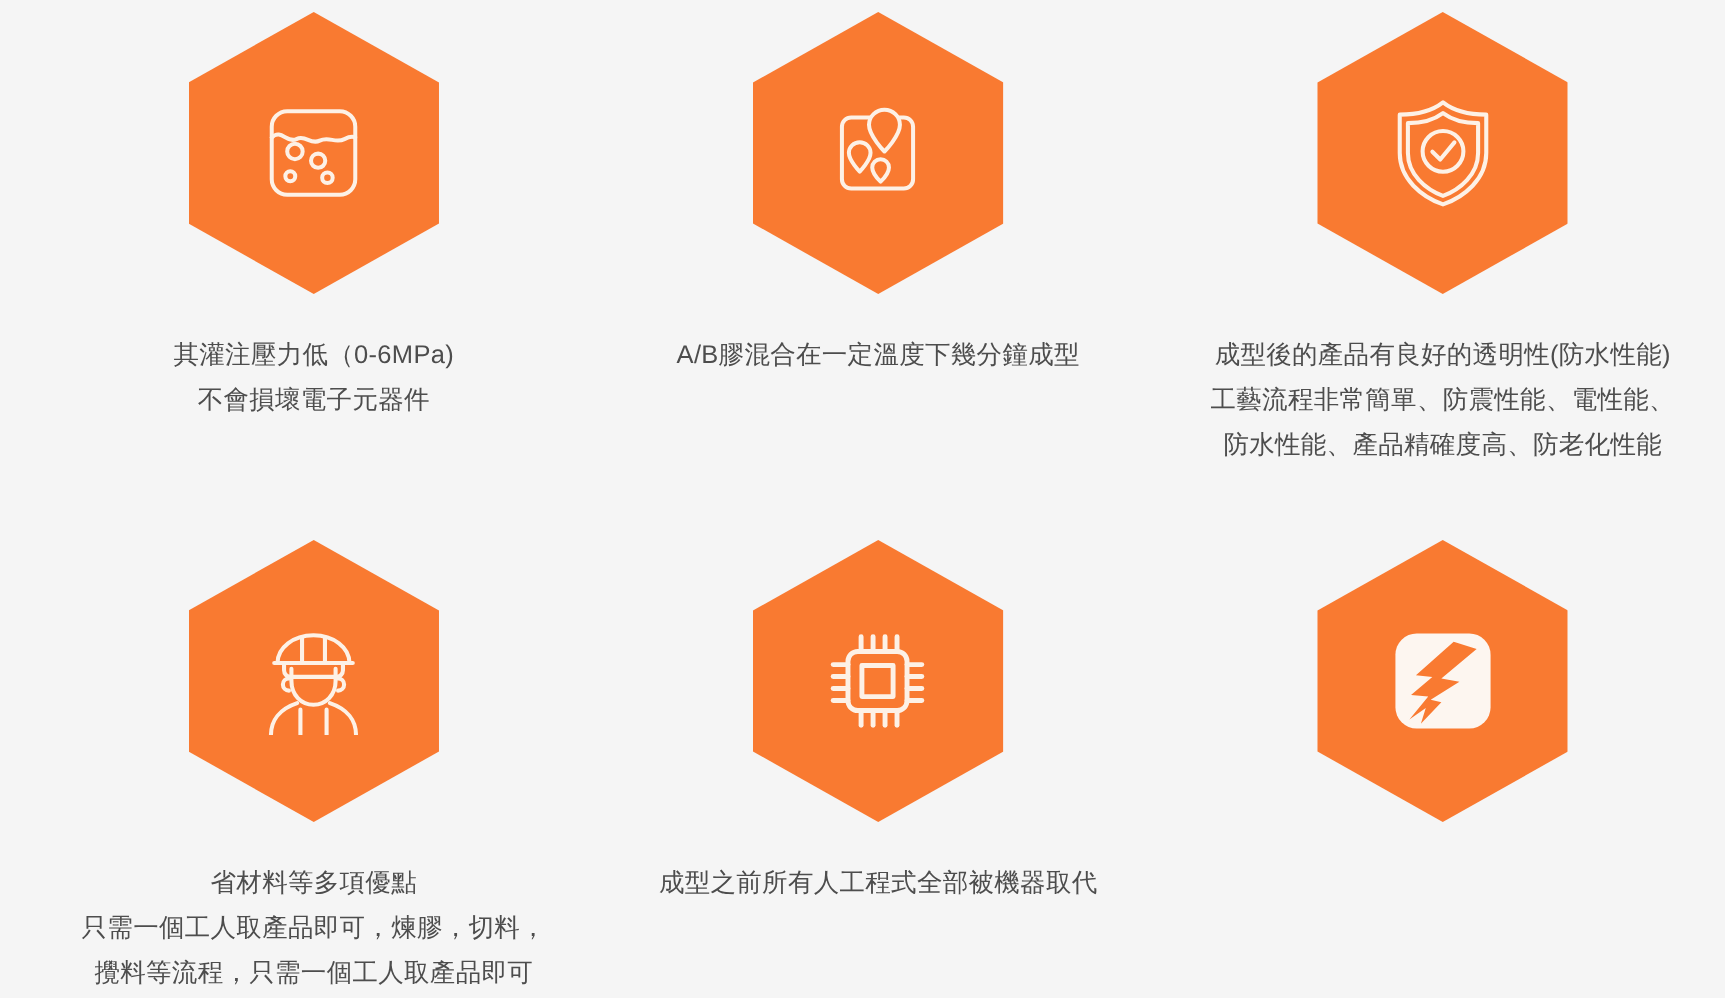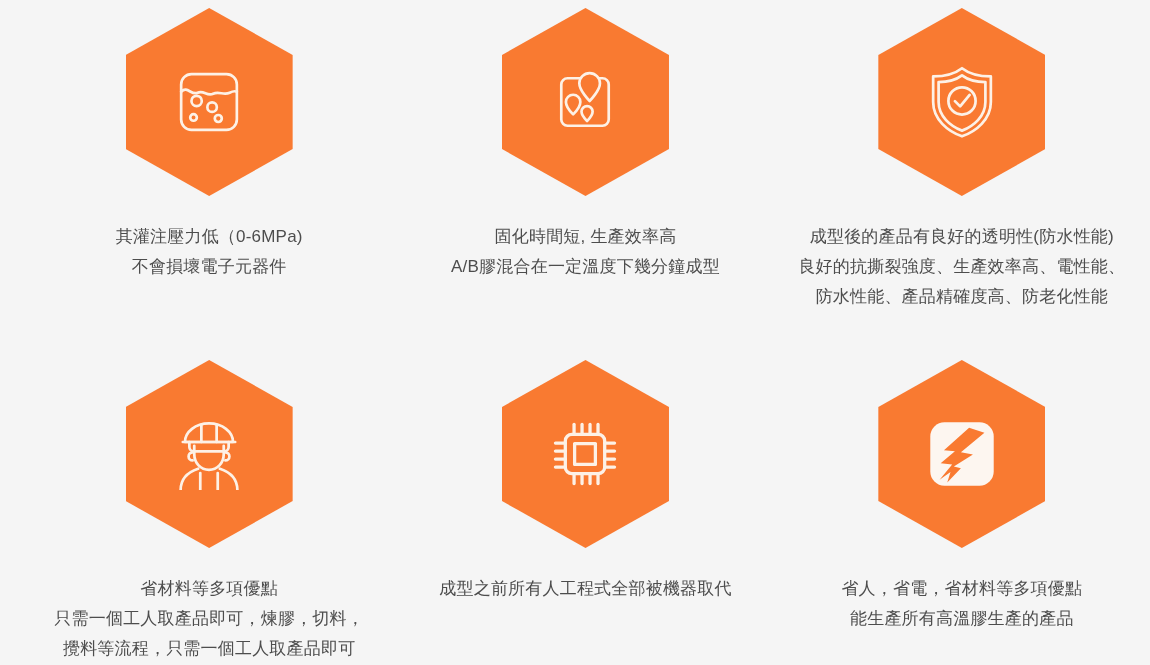--- a/index.html
+++ b/index.html
@@ -96,39 +96,38 @@
       <span>
         <svg width="66" height="66" viewBox="0 0 64 64" fill="none" stroke="#fdf1e6" stroke-width="2.6" stroke-linecap="round" stroke-linejoin="round">
           <path d="M24 9 H49 a6 6 0 0 1 6 6 V49 a6 6 0 0 1 -6 6 H15 a6 6 0 0 1 -6 -6 V15 a6 6 0 0 1 6 -6 H24"></path>
           <path d="M36.5 4 C42 4, 46.5 8.4, 46.5 13.8 C46.5 21, 36.5 31, 36.5 31 C36.5 31, 26.5 21, 26.5 13.8 C26.5 8.4, 31 4, 36.5 4 Z" fill="#f97a31"></path>
           <path d="M20.5 25 C24.4 25, 27.5 28.1, 27.5 31.9 C27.5 37, 20.5 44, 20.5 44 C20.5 44, 13.5 37, 13.5 31.9 C13.5 28.1, 16.6 25, 20.5 25 Z"></path>
           <path d="M34 36 C37 36, 39.4 38.4, 39.4 41.3 C39.4 45.2, 34 50.5, 34 50.5 C34 50.5, 28.6 45.2, 28.6 41.3 C28.6 38.4, 31 36, 34 36 Z"></path>
         </svg>
       </span>
     </div>
     <div class="caption">
-      <span class="line">固化時間短, 生產效率高</span>
       <span class="line">A/B膠混合在一定溫度下幾分鐘成型</span>
     </div>
   </div>
 
   <div class="feature-cell">
     <div class="hex">
       <span>
         <svg width="70" height="74" viewBox="0 0 64 68" fill="none" stroke="#fdf1e6" stroke-width="2.5" stroke-linecap="round" stroke-linejoin="round">
           <path d="M32 3 C25 8.5, 15 10.5, 5.5 10.5 V34 C5.5 50, 19 61, 32 65.5 C45 61, 58.5 50, 58.5 34 V10.5 C49 10.5, 39 8.5, 32 3 Z"></path>
           <path d="M32 9.5 C26 14, 17.5 15.7, 10.5 15.7 V34 C10.5 47.2, 21.5 56.3, 32 60.3 C42.5 56.3, 53.5 47.2, 53.5 34 V15.7 C46.5 15.7, 38 14, 32 9.5 Z"></path>
           <circle cx="32" cy="33" r="12.5"></circle>
           <path d="M25.5 33.2 L30.3 38 L39 27.5"></path>
         </svg>
       </span>
     </div>
     <div class="caption">
       <span class="line">成型後的產品有良好的透明性(防水性能)</span>
-      <span class="line">良好的抗撕裂強度、生產效率高、電性能、</span>
+      <span class="line">工藝流程非常簡單、防震性能、電性能、</span>
       <span class="line">防水性能、產品精確度高、防老化性能</span>
     </div>
   </div>
 
   <div class="feature-cell row2">
     <div class="hex">
       <span>
         <svg width="70" height="72" viewBox="0 0 64 66" fill="none" stroke="#fdf1e6" stroke-width="2.5" stroke-linecap="round" stroke-linejoin="round">
           <path d="M10 22 C10 12.5, 19.8 5, 32 5 C44.2 5, 54 12.5, 54 22 Z"></path>
           <path d="M25 6.3 L25 22"></path>
@@ -184,19 +183,15 @@
 
   <div class="feature-cell row2">
     <div class="hex">
       <span>
         <svg width="70" height="70" viewBox="0 0 64 64">
           <rect x="3" y="3" width="58" height="58" rx="13" ry="13" fill="#fdf6f0"></rect>
           <path d="M38.5 8 L15.5 28.5 L25.5 29.5 L12.5 40.5 L23 41.5 L11.5 55.5 L21.5 48.5 L18.5 58 L31 45 L24.5 43.5 L42 32.5 L31 30.5 L52.5 12.5 Z" fill="#f97a31"></path>
         </svg>
       </span>
     </div>
-    <div class="caption">
-      <span class="line">省人，省電，省材料等多項優點</span>
-      <span class="line">能生產所有高溫膠生產的產品</span>
-    </div>
   </div>
 
 </div>
 
 </body></html>

